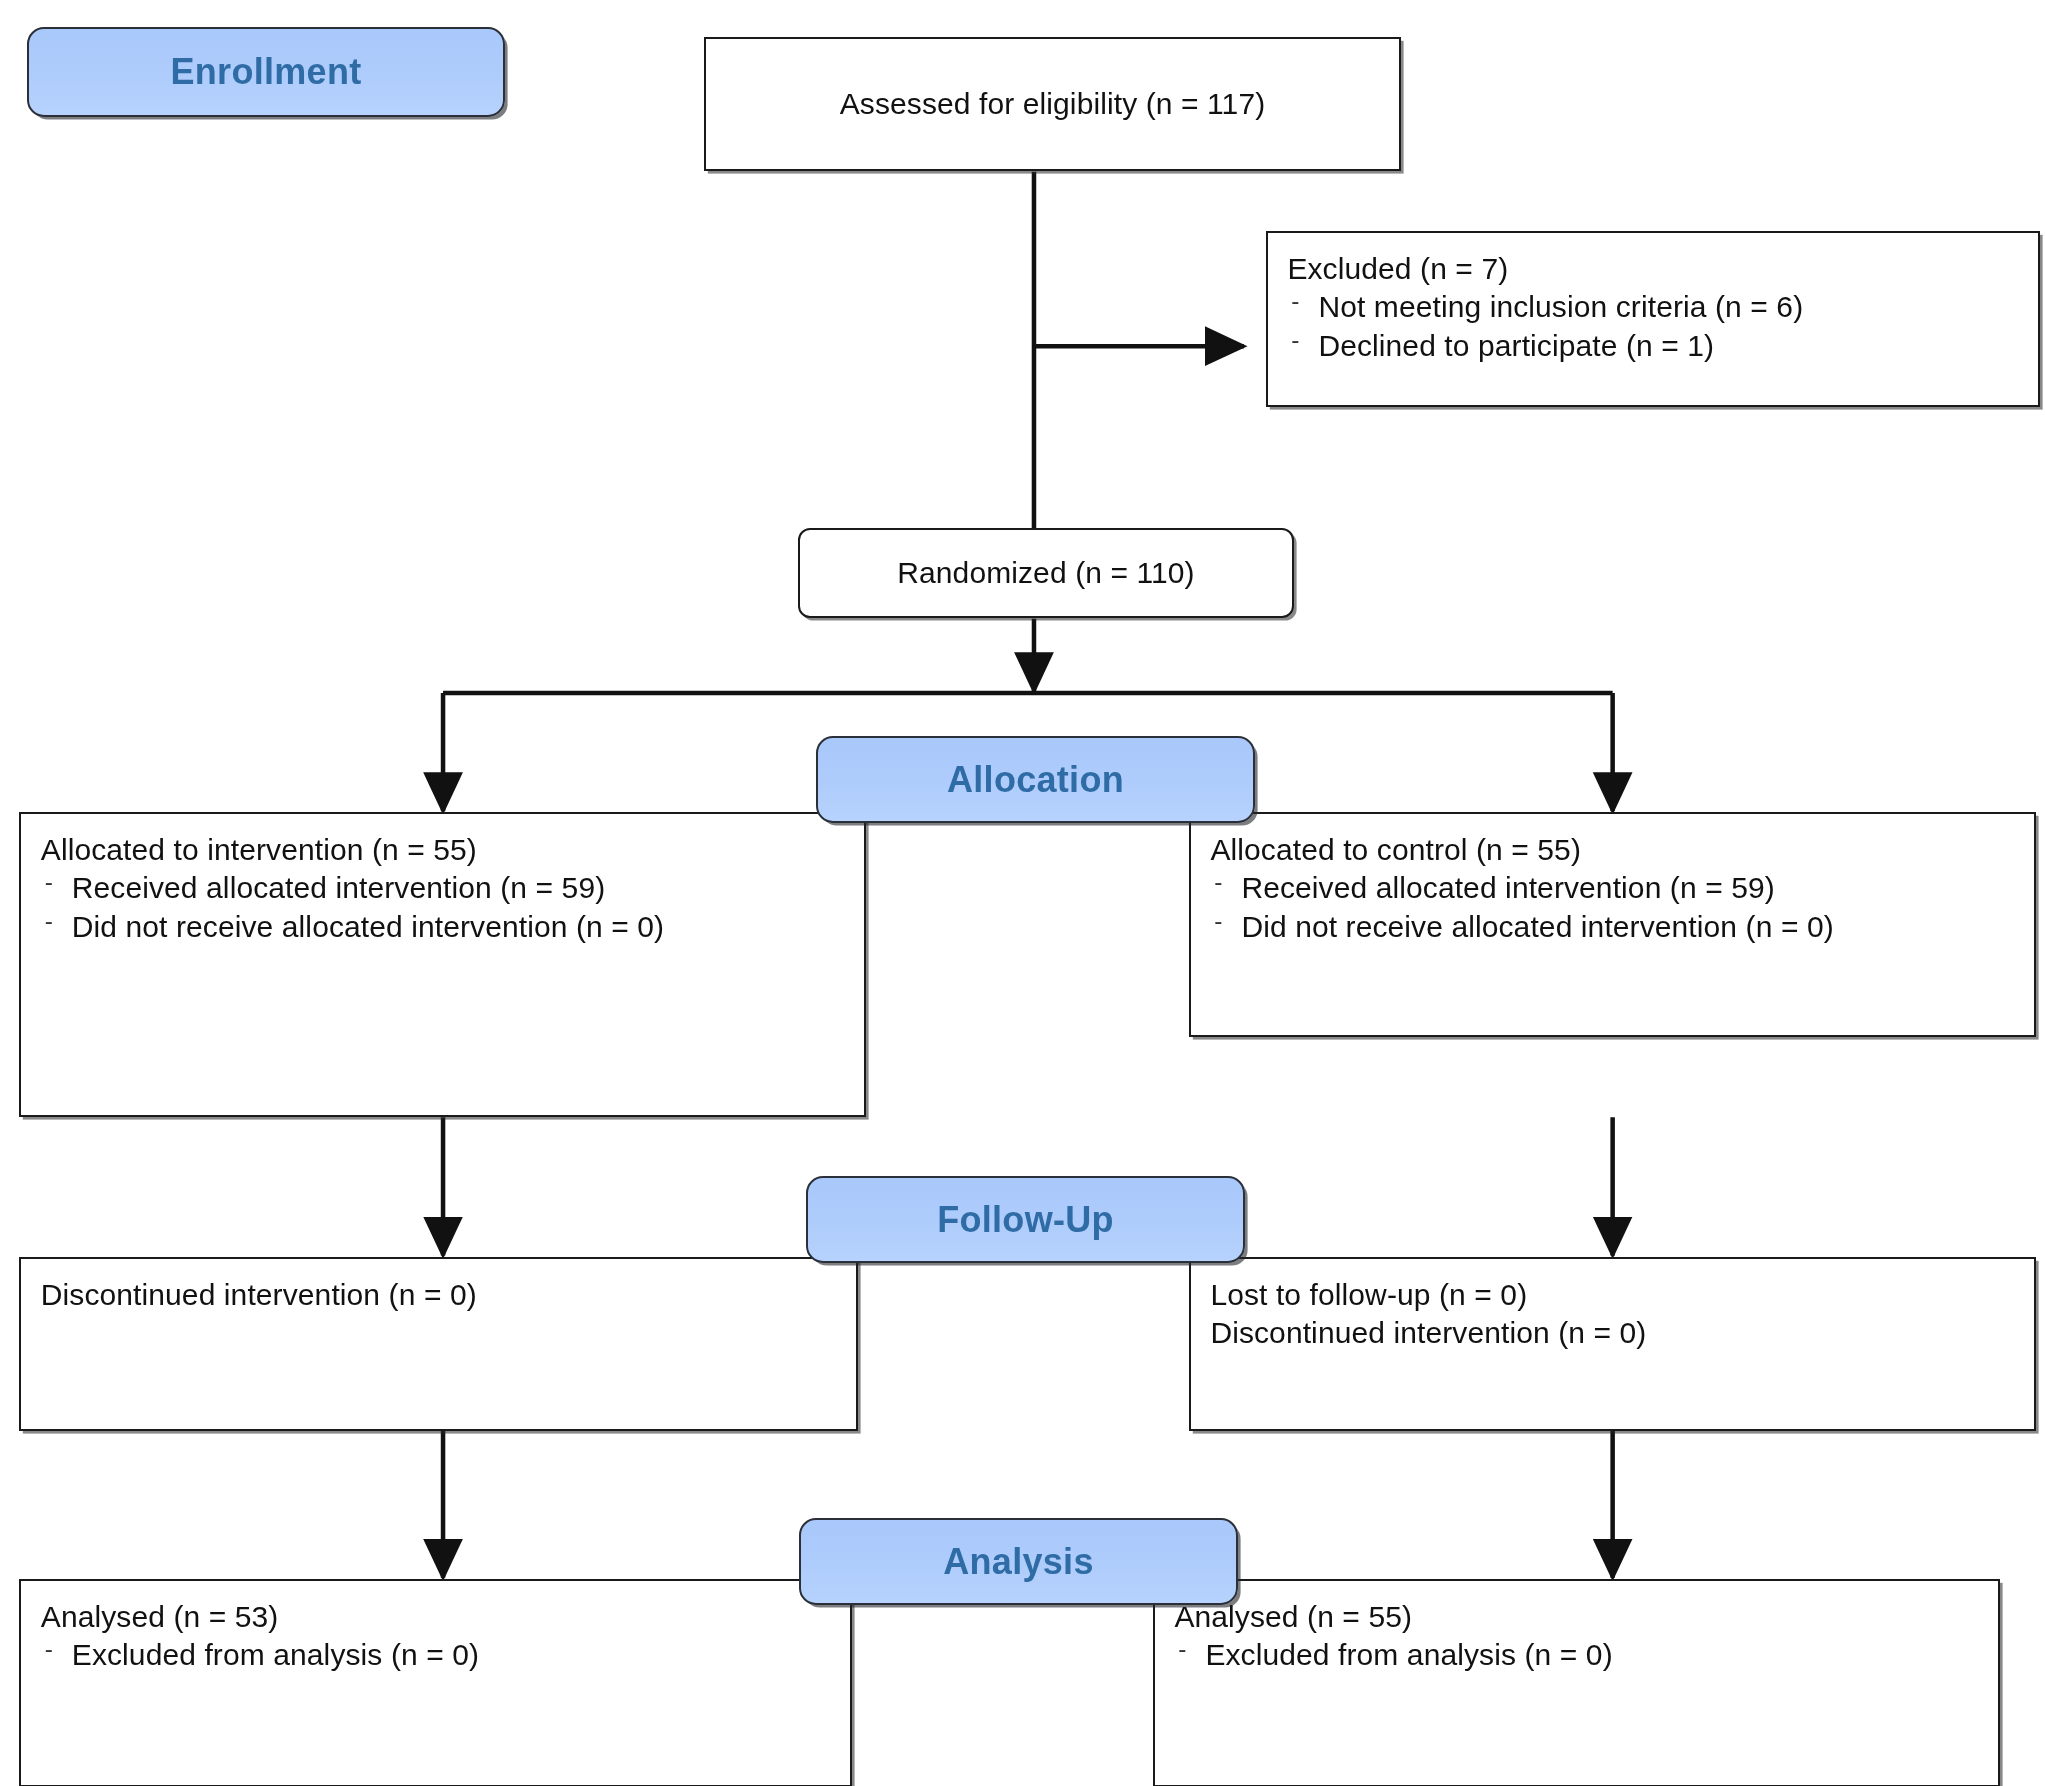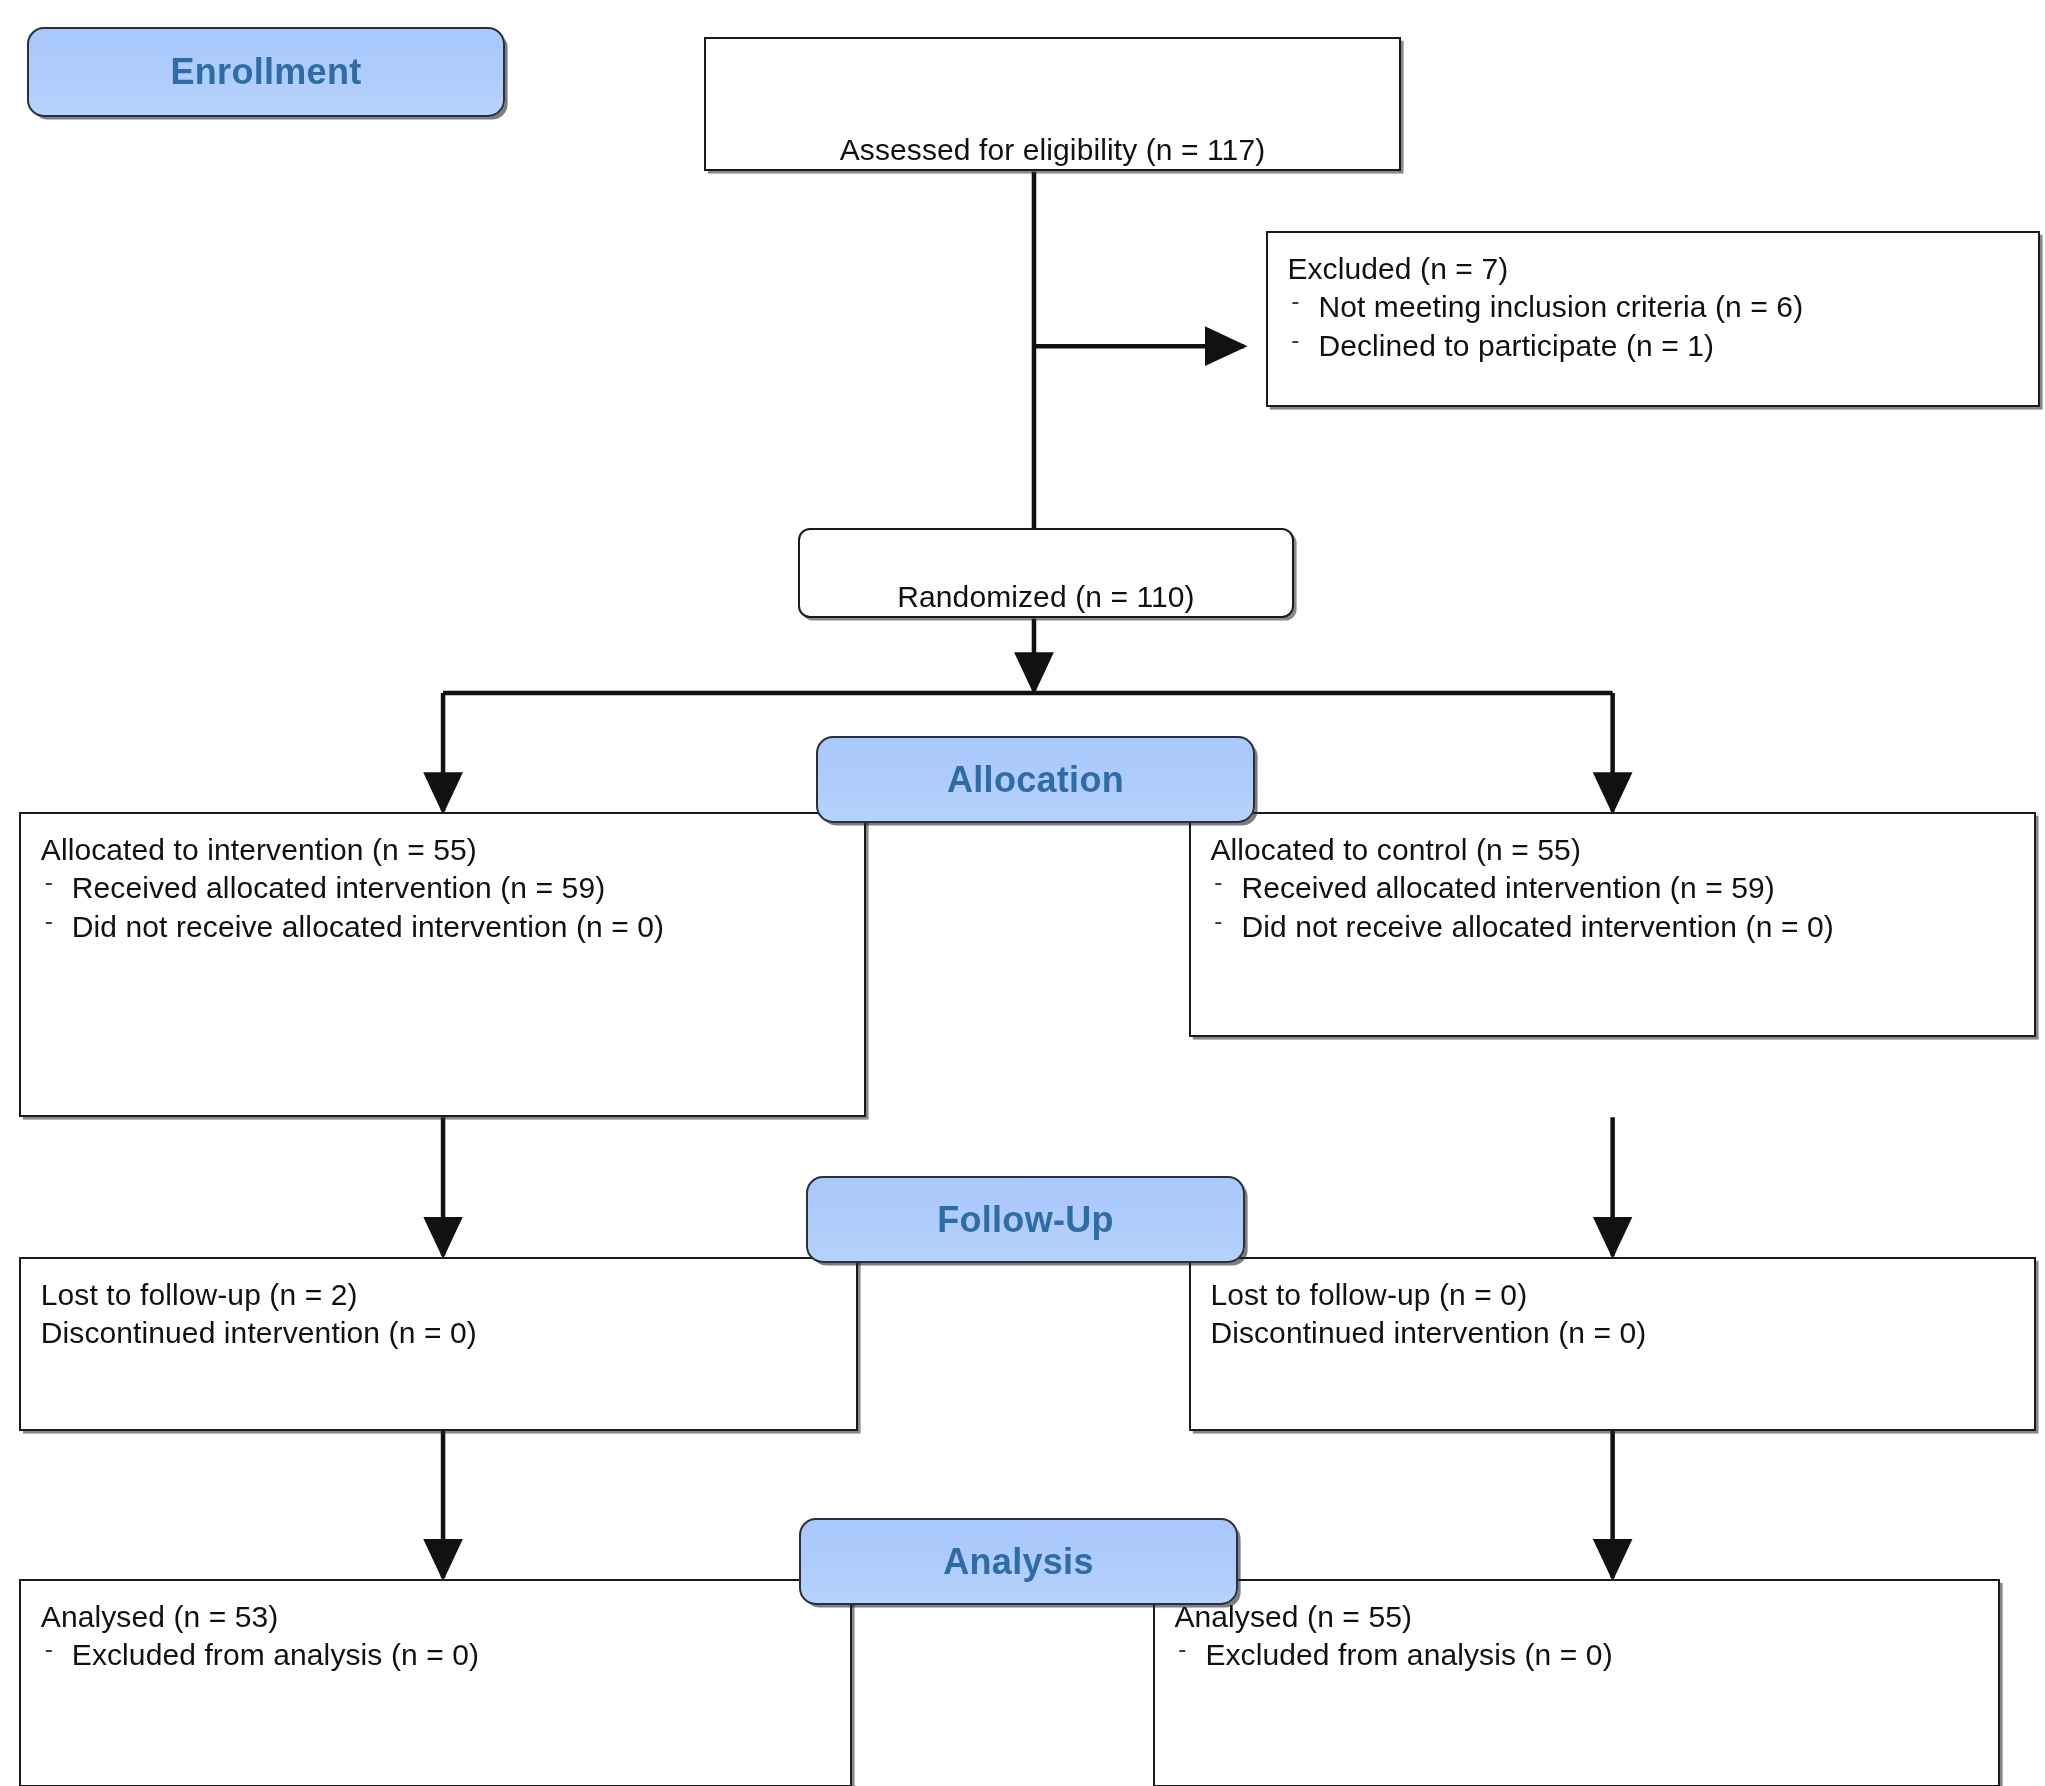--- a/index.html
+++ b/index.html
@@ -40,21 +40,21 @@
     line-height: 1.28;
     color: #111111;
     letter-spacing: 0.1px;
   }
   .box.center .box-inner {
     text-align: center;
     padding-top: 0;
     padding-bottom: 8px;
     height: 100%;
     display: flex;
-    align-items: flex-end;
+    align-items: center;
     justify-content: center;
   }
   .line {
     white-space: nowrap;
   }
   .bul {
     position: relative;
     padding-left: 31px;
     white-space: nowrap;
   }
@@ -181,21 +181,20 @@
       </div>
       <div class="bul">
         <span class="dash">-</span>
         <span>Did not receive allocated intervention  (n = 0)</span>
       </div>
     </div>
   </div>
 
   <div class="box" style="left:19.4px; top:1257px; width:839px; height:174px;">
     <div class="box-inner">
-      <div class="line">Lost to follow-up (n =  2)</div>
       <div class="line">Discontinued intervention  (n = 0)</div>
     </div>
   </div>
 
   <div class="box" style="left:1189px; top:1257px; width:847px; height:174px;">
     <div class="box-inner">
       <div class="line">Lost to follow-up  (n = 0)</div>
       <div class="line">Discontinued intervention  (n = 0)</div>
     </div>
   </div>

